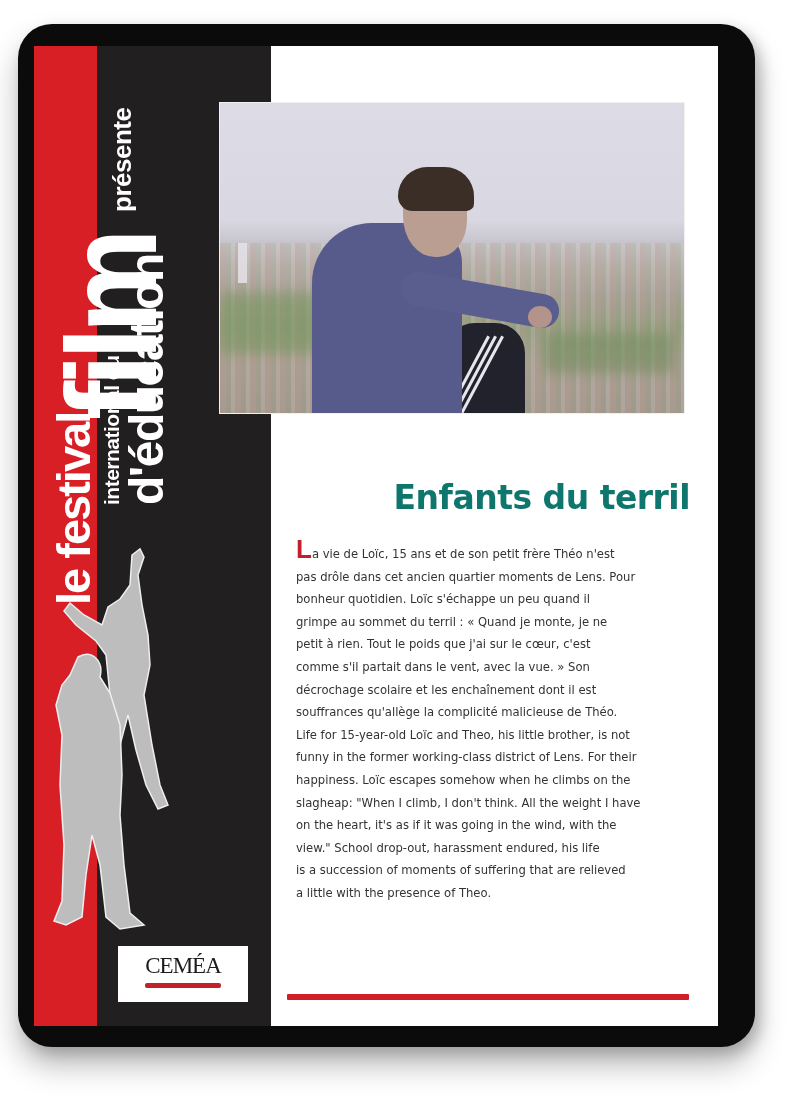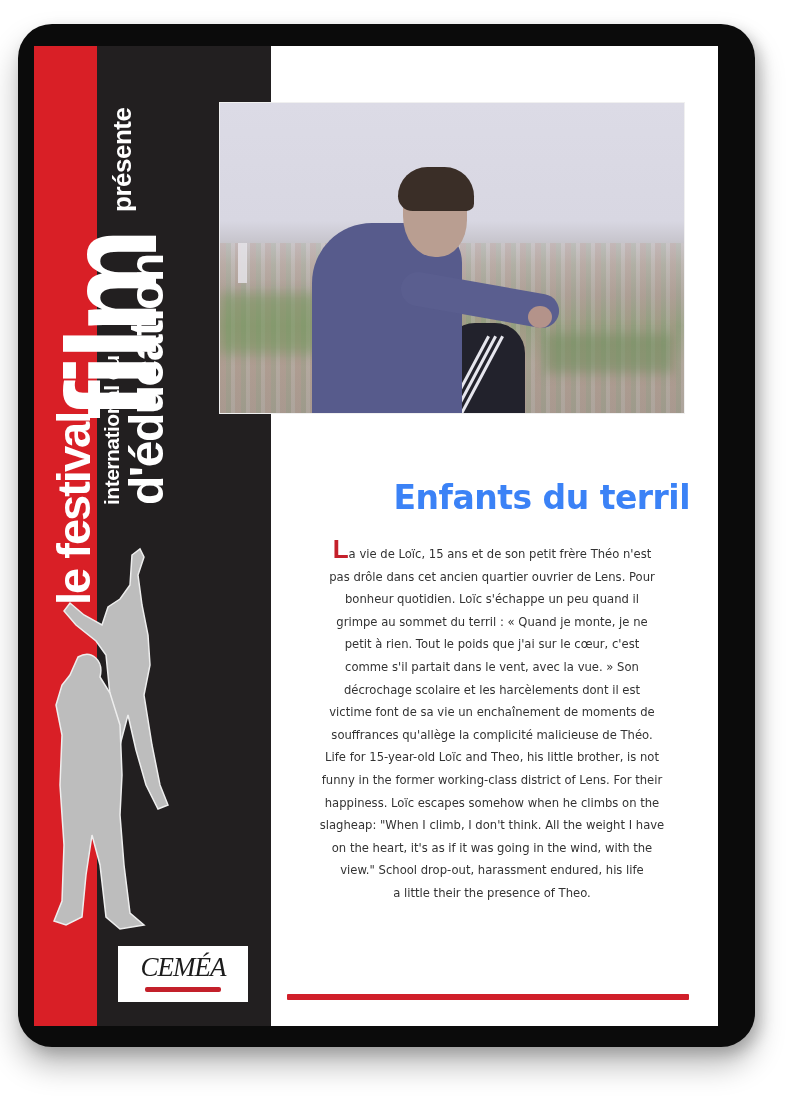--- a/index.html
+++ b/index.html
@@ -127,49 +127,48 @@
     left: 118px; top: 946px;
     width: 130px; height: 56px;
     background: #ffffff;
     box-sizing: border-box;
     text-align: center;
   }
   .cemea-word {
     display: block;
     margin-top: 8px;
     font-family: "Liberation Serif", serif;
-    font-style: italic;
-    font-size: 27px;
+    font-size: 23px;
     letter-spacing: -1px;
     color: #1c1c1c;
     line-height: 1;
   }
   .cemea-bar {
     display: block;
     margin: 6px auto 0;
     width: 76px; height: 5px;
     background: #c3202a;
     border-radius: 2px;
   }
 
   .title {
     position: absolute;
     left: 300px; top: 478px; width: 390px;
     text-align: right;
     font-family: "DejaVu Sans", sans-serif;
     font-weight: bold;
     font-size: 33px;
-    color: #3b82f6;
+    color: #0f766e;
     letter-spacing: -0.5px;
     margin: 0;
   }
   .body-text {
     position: absolute;
     left: 296px; top: 543px; width: 392px;
-    text-align: center;
+    text-align: left;
     font-family: "DejaVu Sans", sans-serif;
     font-size: 11.6px;
     line-height: 22.6px;
     color: #333333;
     margin: 0;
   }
   .body-text .line { display: block; white-space: nowrap; }
   .body-text .en { }
   .dropcap {
     color: #c4202b;
@@ -229,30 +228,30 @@
 
 <div class="cemea-logo">
   <span class="cemea-word">CEMÉA</span>
   <span class="cemea-bar"></span>
 </div>
 
 <h1 class="title">Enfants du terril</h1>
 
 <div class="body-text">
   <span class="line"><span class="dropcap">L</span><span>a vie de Loïc, 15 ans et de son petit frère Théo n'est</span></span>
-  <span class="line">pas drôle dans cet ancien quartier ouvrier de Lens. Pour</span>
+  <span class="line">pas drôle dans cet ancien quartier moments de Lens. Pour</span>
   <span class="line">bonheur quotidien. Loïc s'échappe un peu quand il</span>
   <span class="line">grimpe au sommet du terril : « Quand je monte, je ne</span>
   <span class="line">petit à rien. Tout le poids que j'ai sur le cœur, c'est</span>
   <span class="line">comme s'il partait dans le vent, avec la vue. » Son</span>
-  <span class="line">décrochage scolaire et les harcèlements dont il est</span>
-  <span class="line">victime font de sa vie un enchaînement de moments de</span>
+  <span class="line">décrochage scolaire et les enchaînement dont il est</span>
   <span class="line">souffrances qu'allège la complicité malicieuse de Théo.</span>
   <span class="line en">Life for 15-year-old Loïc and Theo, his little brother, is not</span>
   <span class="line en">funny in the former working-class district of Lens. For their</span>
   <span class="line en">happiness. Loïc escapes somehow when he climbs on the</span>
   <span class="line en">slagheap: "When I climb, I don't think. All the weight I have</span>
   <span class="line en">on the heart, it's as if it was going in the wind, with the</span>
   <span class="line en">view." School drop-out, harassment endured, his life</span>
-  <span class="line en">a little their the presence of Theo.</span>
+  <span class="line en">is a succession of moments of suffering that are relieved</span>
+  <span class="line en">a little with the presence of Theo.</span>
 </div>
 
 <div class="red-rule"></div>
 
 </body></html>

